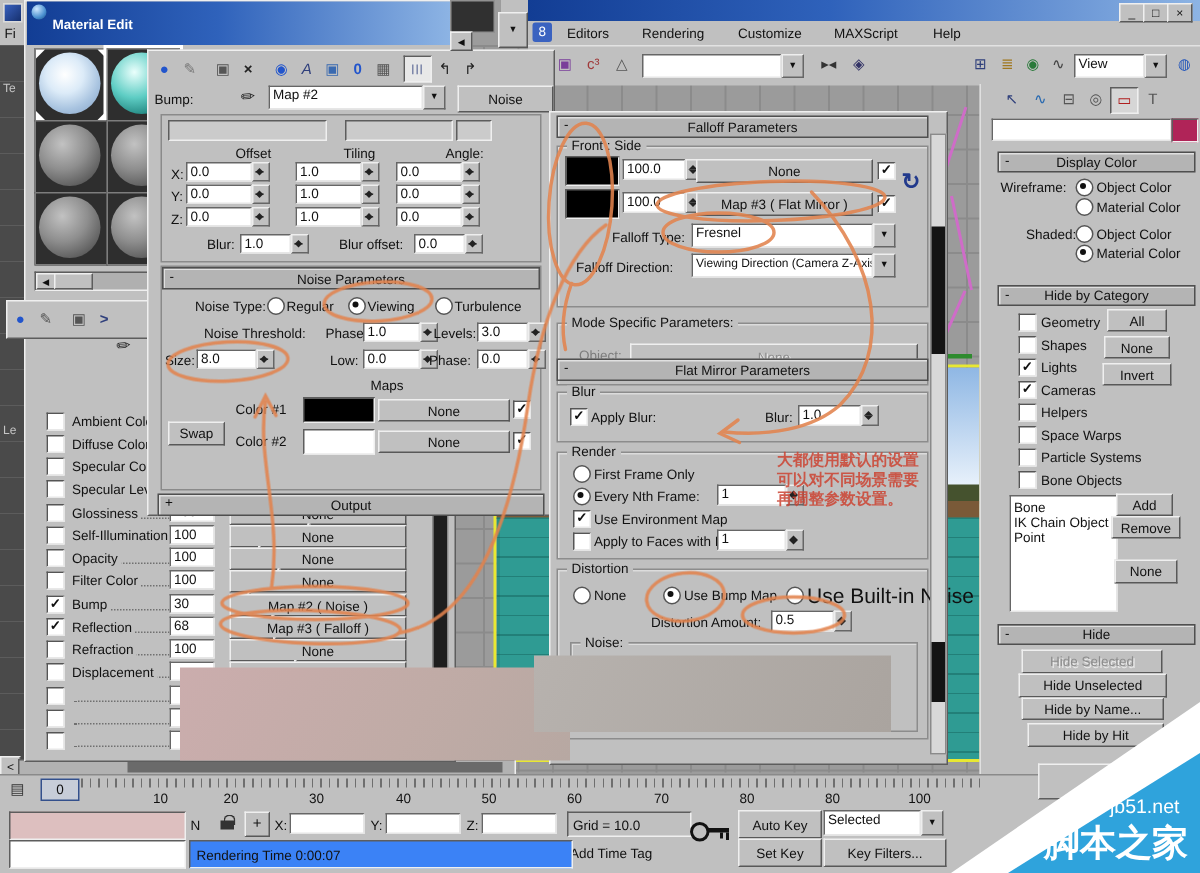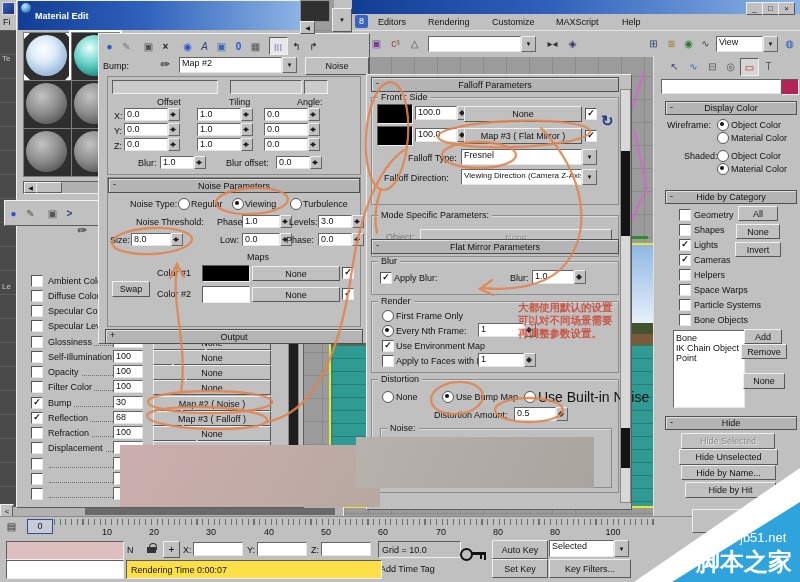--- a/index.html
+++ b/index.html
@@ -636,21 +636,21 @@
     <span class="abs t" style="left:183px;top:7px">X:</span>
     <div class="abs f" style="left:193px;top:4px;width:44px;height:12px"></div>
     <span class="abs t" style="left:247px;top:7px">Y:</span>
     <div class="abs f" style="left:257px;top:4px;width:44px;height:12px"></div>
     <span class="abs t" style="left:311px;top:7px">Z:</span>
     <div class="abs f" style="left:321px;top:4px;width:44px;height:12px"></div>
     <div class="abs in" style="left:378px;top:3px;width:78px;height:15px;display:flex;align-items:center;padding-left:3px">
         <span class="t">Grid = 10.0</span>
       </div>
     <span class="abs t" style="left:380px;top:26px">Add Time Tag</span>
-    <div class="abs in" style="left:126px;top:22px;width:250px;height:17px;background:#fde047;display:flex;align-items:center;padding-left:4px">
+    <div class="abs in" style="left:126px;top:22px;width:250px;height:17px;background:#3b82f6;display:flex;align-items:center;padding-left:4px">
         <span class="t">Rendering Time  0:00:07</span>
       </div>
     <span class="abs key" style="left:460px;top:6px;width:30px;height:26px"><i class="ring"></i><i class="shaft"></i><i class="tooth"></i><i class="tooth2"></i></span>
     <div class="abs b" style="left:492px;top:2px;width:54px;height:17px">Auto Key</div>
     <div class="abs b" style="left:492px;top:21px;width:54px;height:17px">Set Key</div>
     <div class="abs cb" style="left:549px;top:2px;width:80px;height:17px">
       <span class="f">Selected</span>
       <span class="da">▼</span>
     </div>
     <div class="abs b" style="left:549px;top:21px;width:80px;height:17px">Key Filters...</div>

